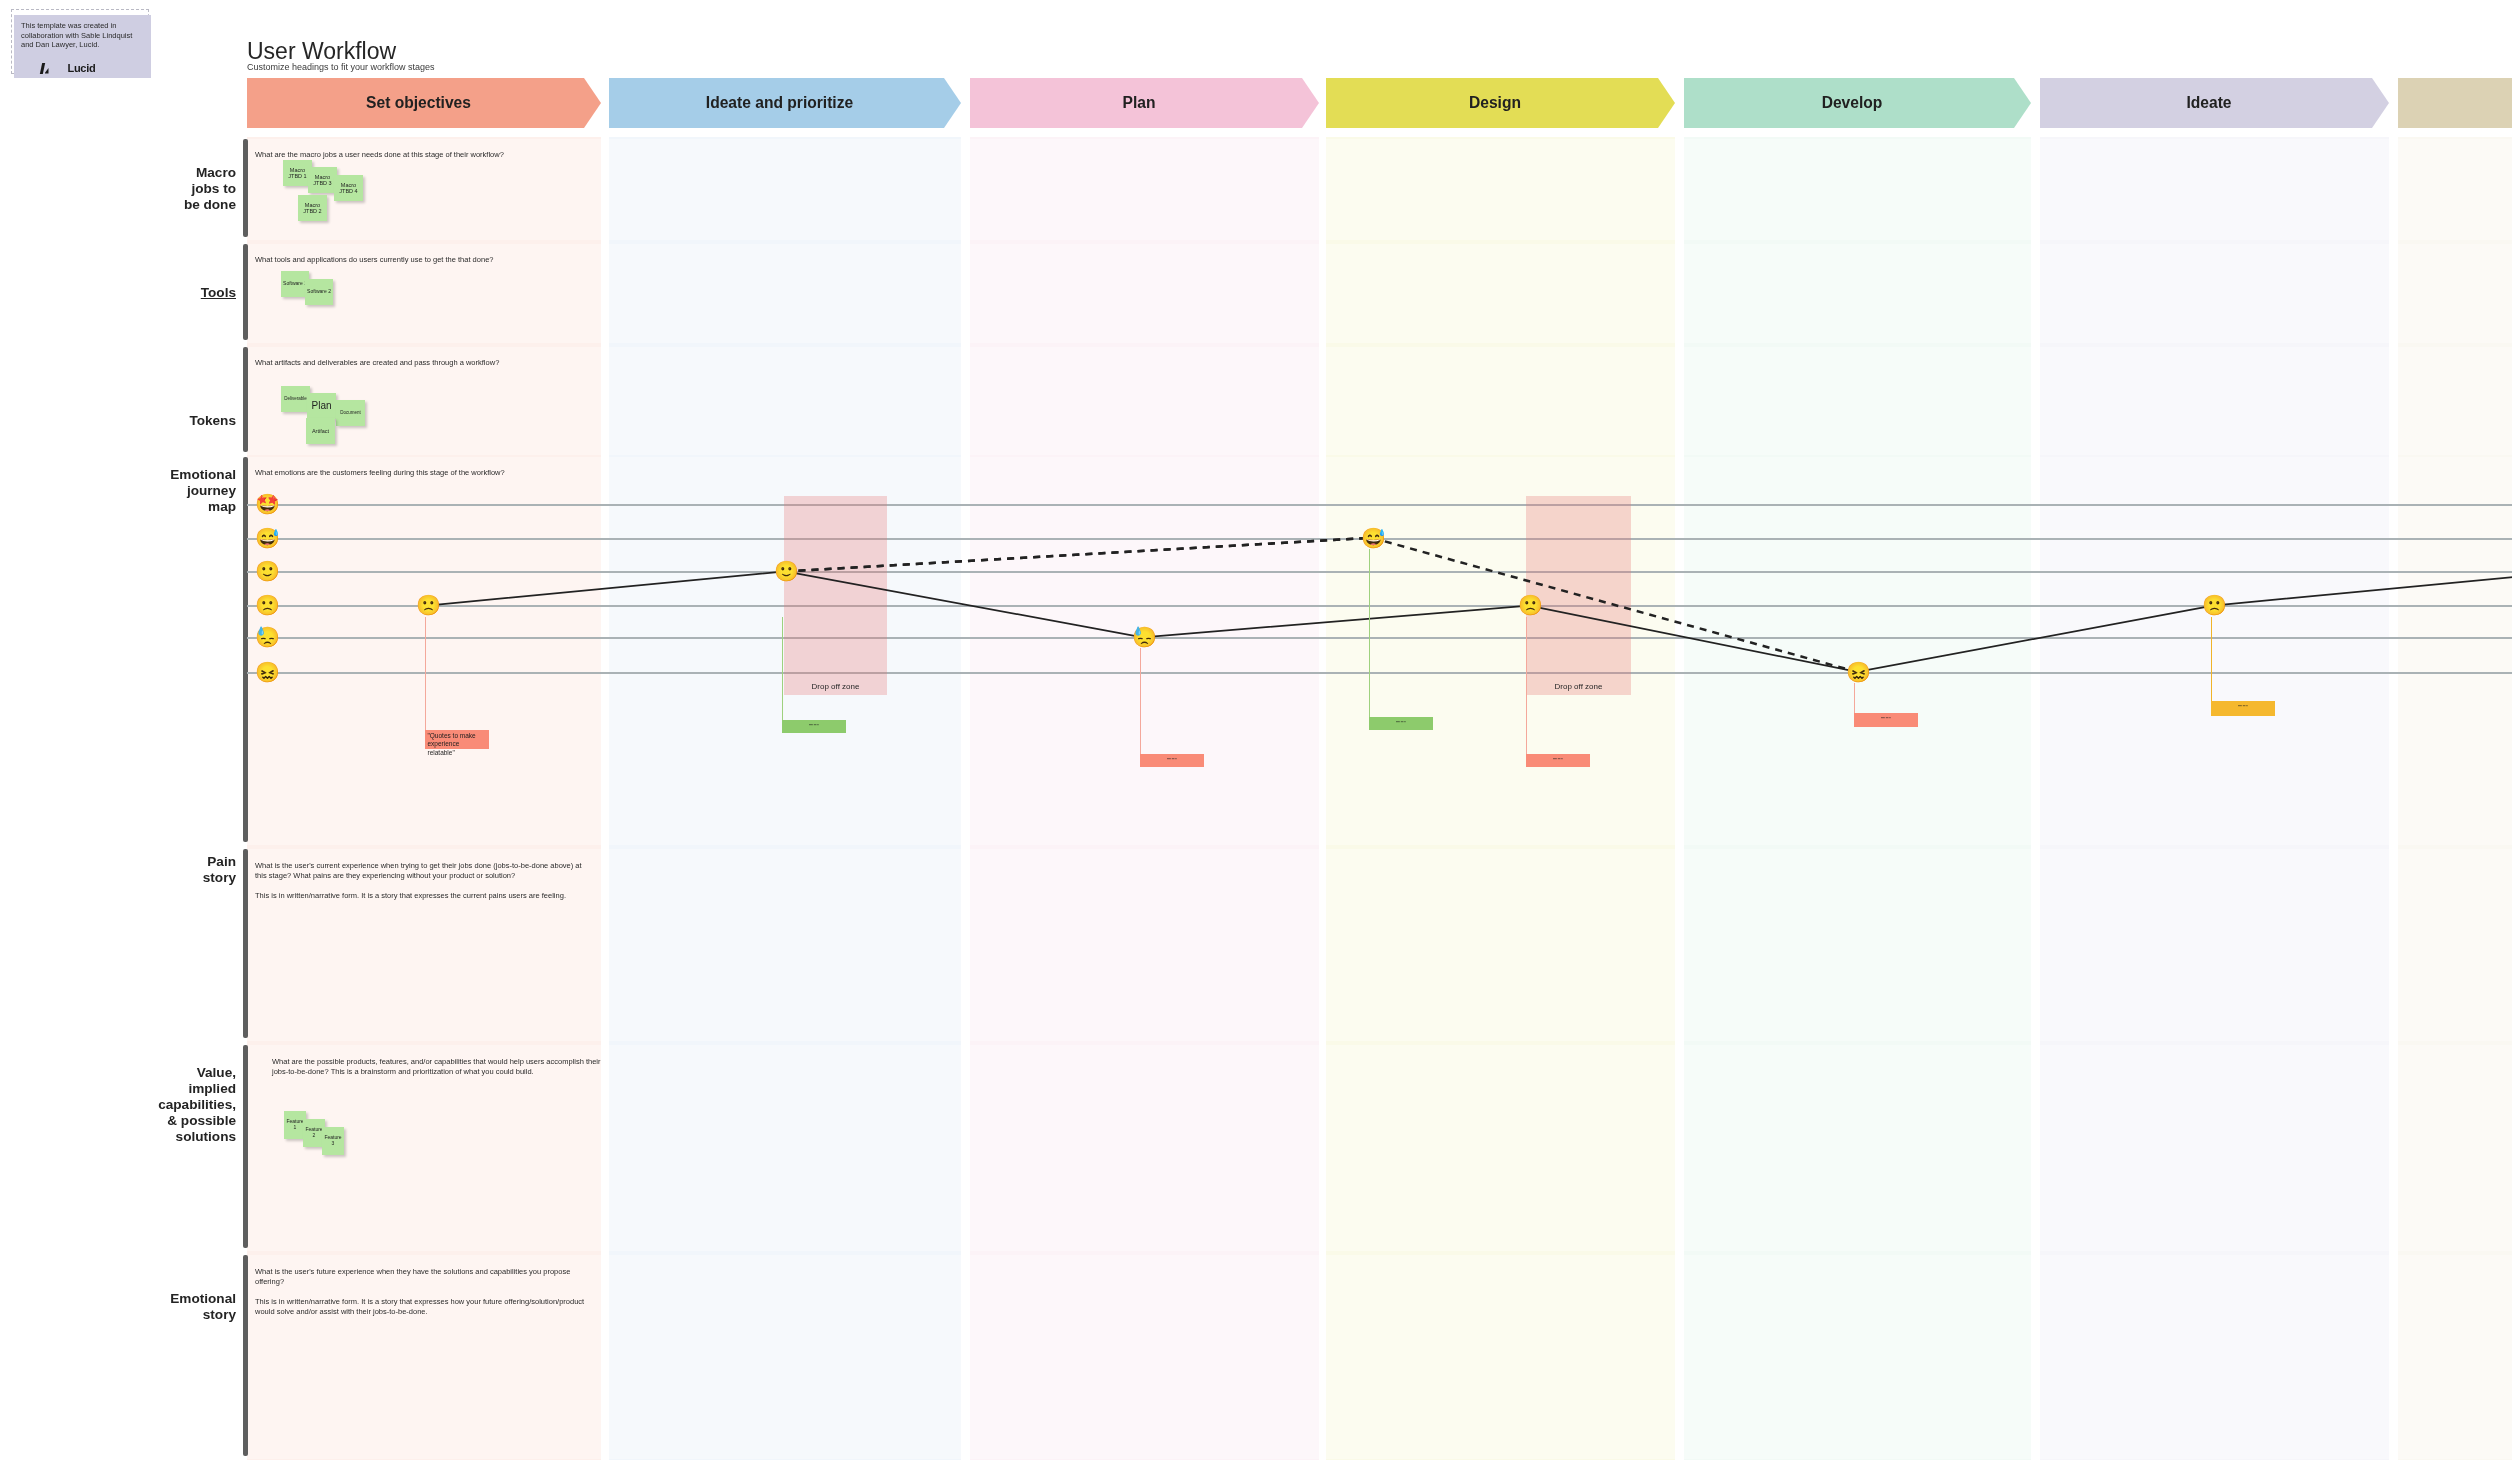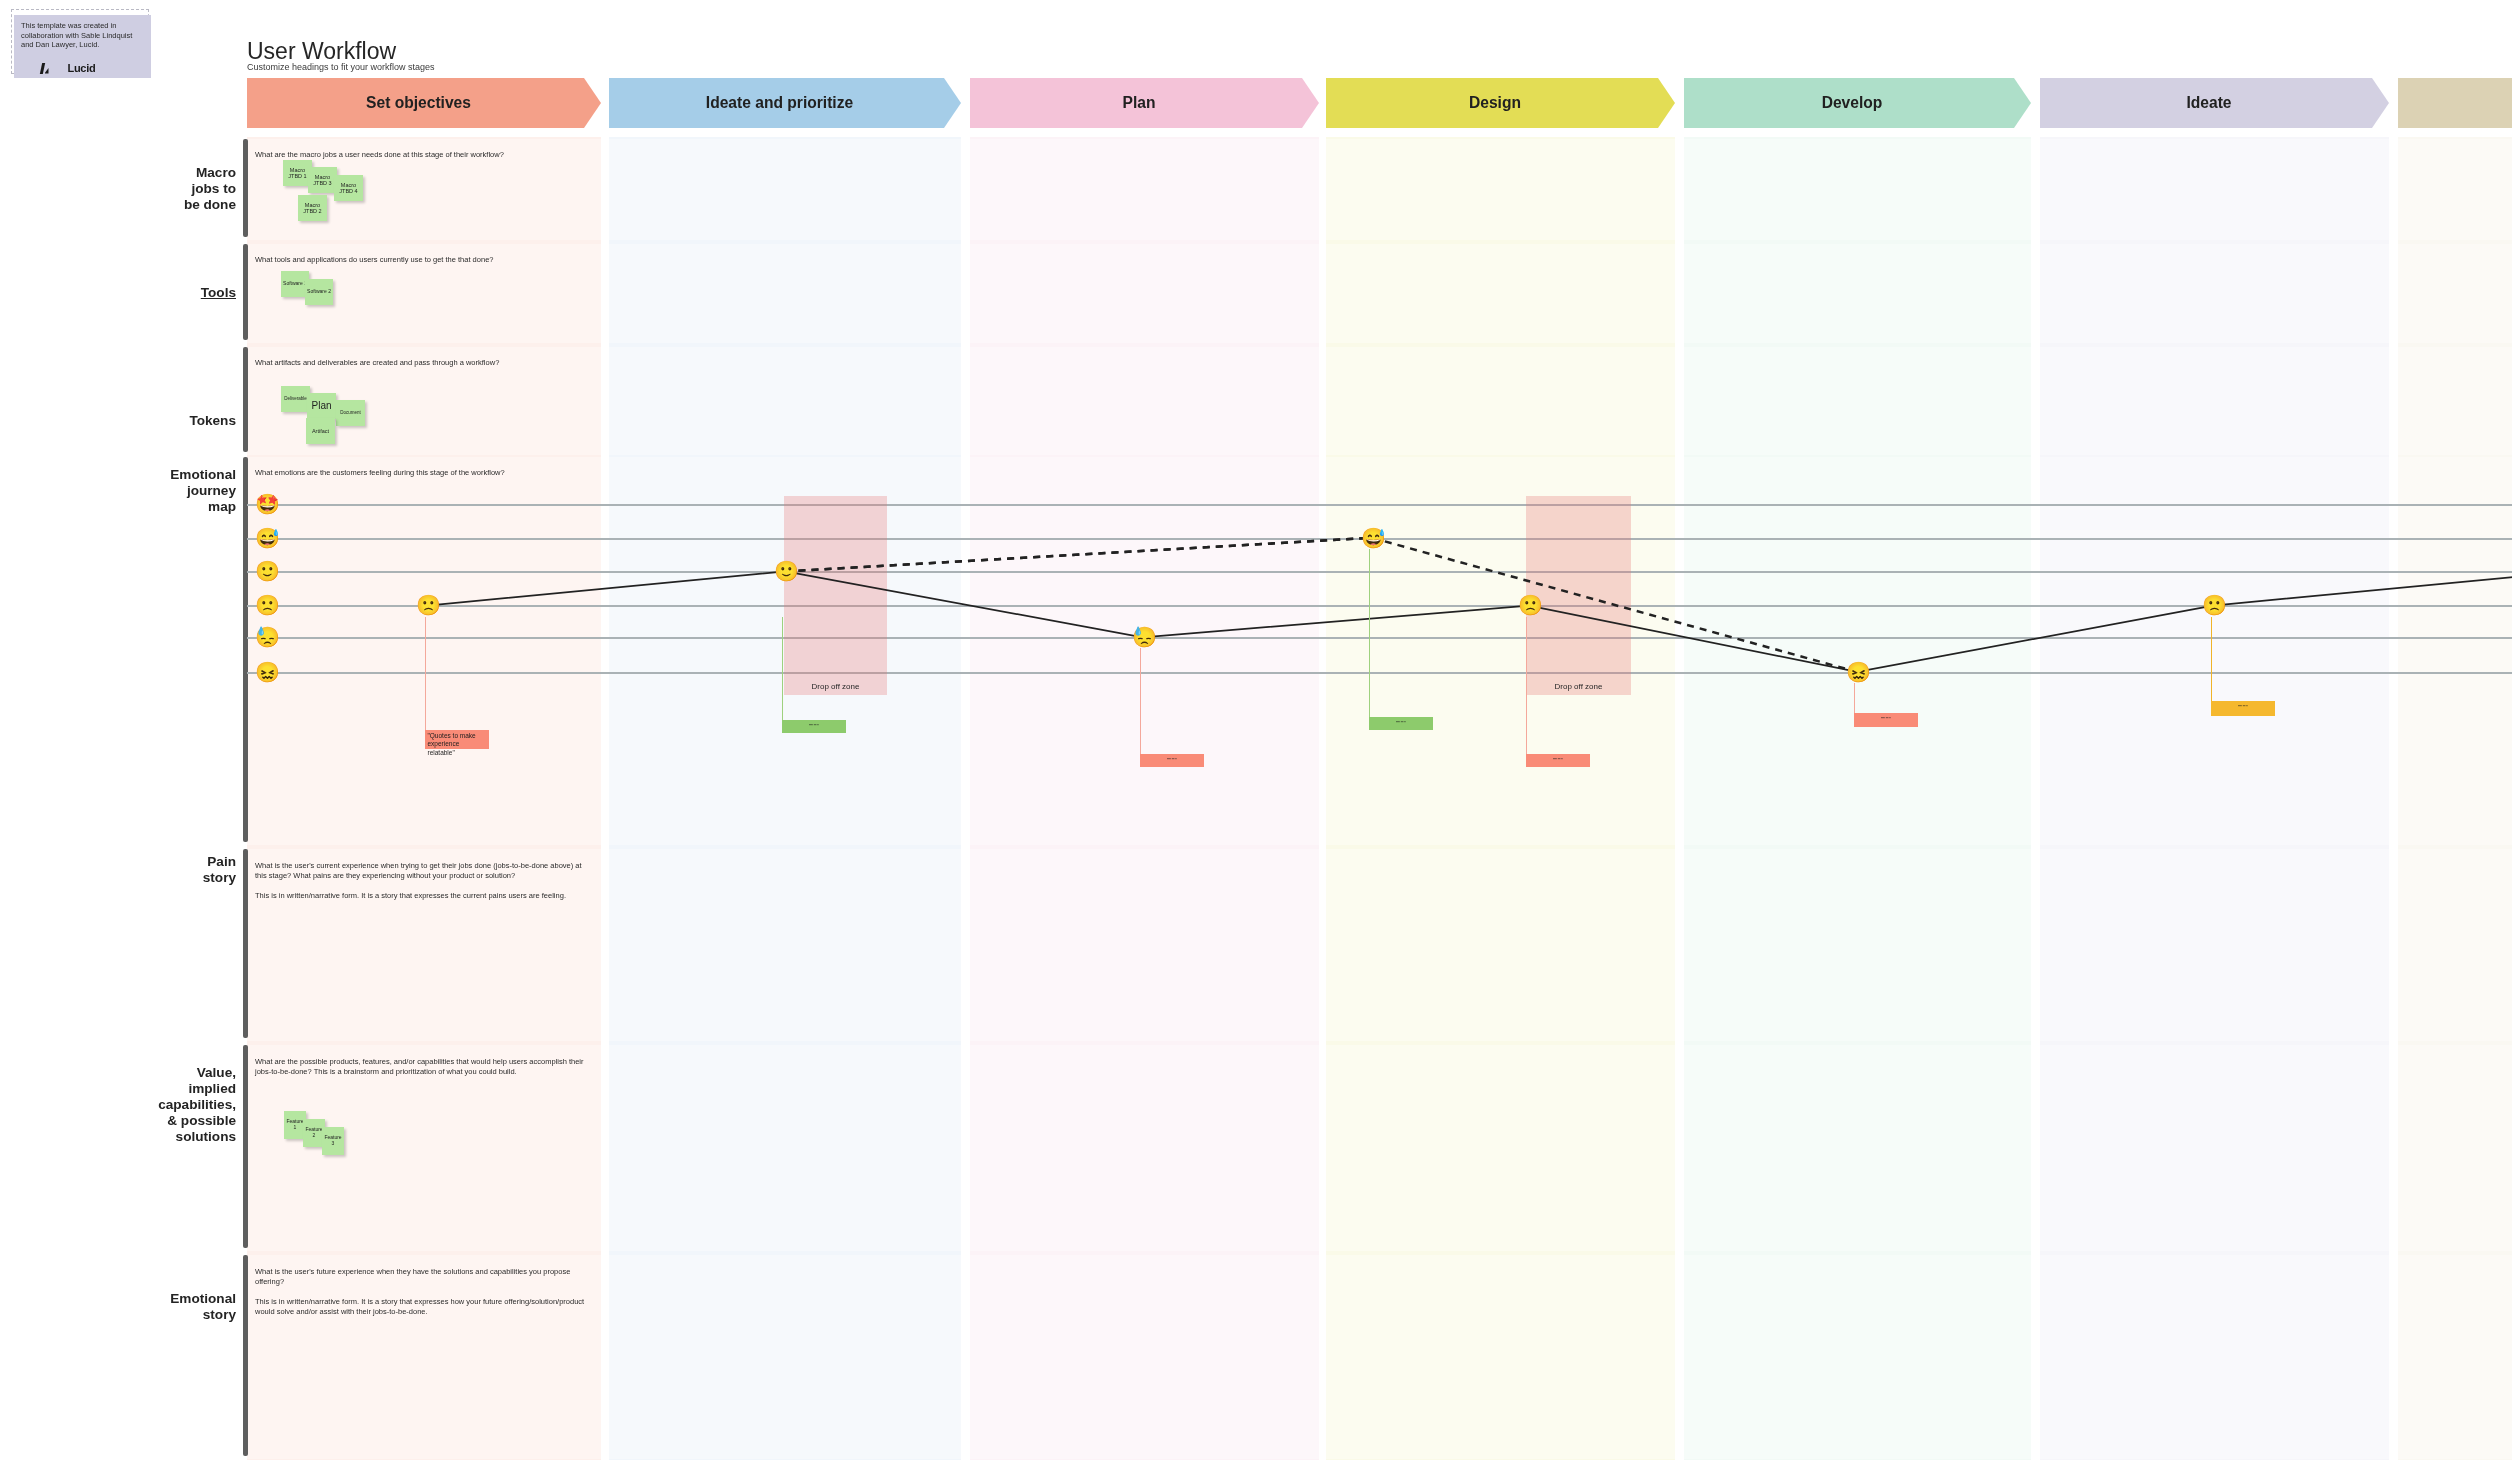--- a/index.html
+++ b/index.html
@@ -338,21 +338,21 @@
 story</div>
     </div>
   <div id="row-content">
       <div class="prompt" style="left: 255px; top: 150px; width: 342px;">What are the macro jobs a user needs done at this stage of their workflow?</div>
       <div class="prompt" style="left: 255px; top: 255px; width: 342px;">What tools and applications do users currently use to get the that done?</div>
       <div class="prompt" style="left: 255px; top: 358px; width: 342px;">What artifacts and deliverables are created and pass through a workflow?</div>
       <div class="prompt" style="left: 255px; top: 468px; width: 342px;">What emotions are the customers feeling during this stage of the workflow?</div>
       <div class="prompt" style="left: 255px; top: 861px; width: 332px;">What is the user's current experience when trying to get their jobs done (jobs-to-be-done above) at this stage? What pains are they experiencing without your product or solution?
 
 This is in written/narrative form. It is a story that expresses the current pains users are feeling.</div>
-      <div class="prompt" style="left: 255px; top: 1057px; width: 332px;">What are the possible products, features, and/or capabilities that would help users accomplish their jobs-to-be-done? This is a brainstorm and prioritization of what you could build.</div>
+      <div class="prompt" style="left: 272px; top: 1057px; width: 332px;">What are the possible products, features, and/or capabilities that would help users accomplish their jobs-to-be-done? This is a brainstorm and prioritization of what you could build.</div>
       <div class="prompt" style="left: 255px; top: 1267px; width: 332px;">What is the user's future experience when they have the solutions and capabilities you propose offering?
 
 This is in written/narrative form. It is a story that expresses how your future offering/solution/product would solve and/or assist with their jobs-to-be-done.</div>
       <div class="sticky" style="left: 283px; top: 160px; width: 29px; height: 26px; font-size: 5.5px;">Macro JTBD 1</div>
       <div class="sticky" style="left: 308px; top: 167px; width: 29px; height: 26px; font-size: 5.5px;">Macro JTBD 3</div>
       <div class="sticky" style="left: 334px; top: 175px; width: 29px; height: 26px; font-size: 5.5px;">Macro JTBD 4</div>
       <div class="sticky" style="left: 298px; top: 195px; width: 29px; height: 26px; font-size: 5.5px;">Macro JTBD 2</div>
       <div class="sticky" style="left: 281px; top: 271px; width: 28px; height: 26px; font-size: 5px;">Software 1</div>
       <div class="sticky" style="left: 305px; top: 279px; width: 28px; height: 26px; font-size: 5px;">Software 2</div>
       <div class="sticky" style="left: 281px; top: 386px; width: 29px; height: 26px; font-size: 4.5px;">Deliverable</div>

